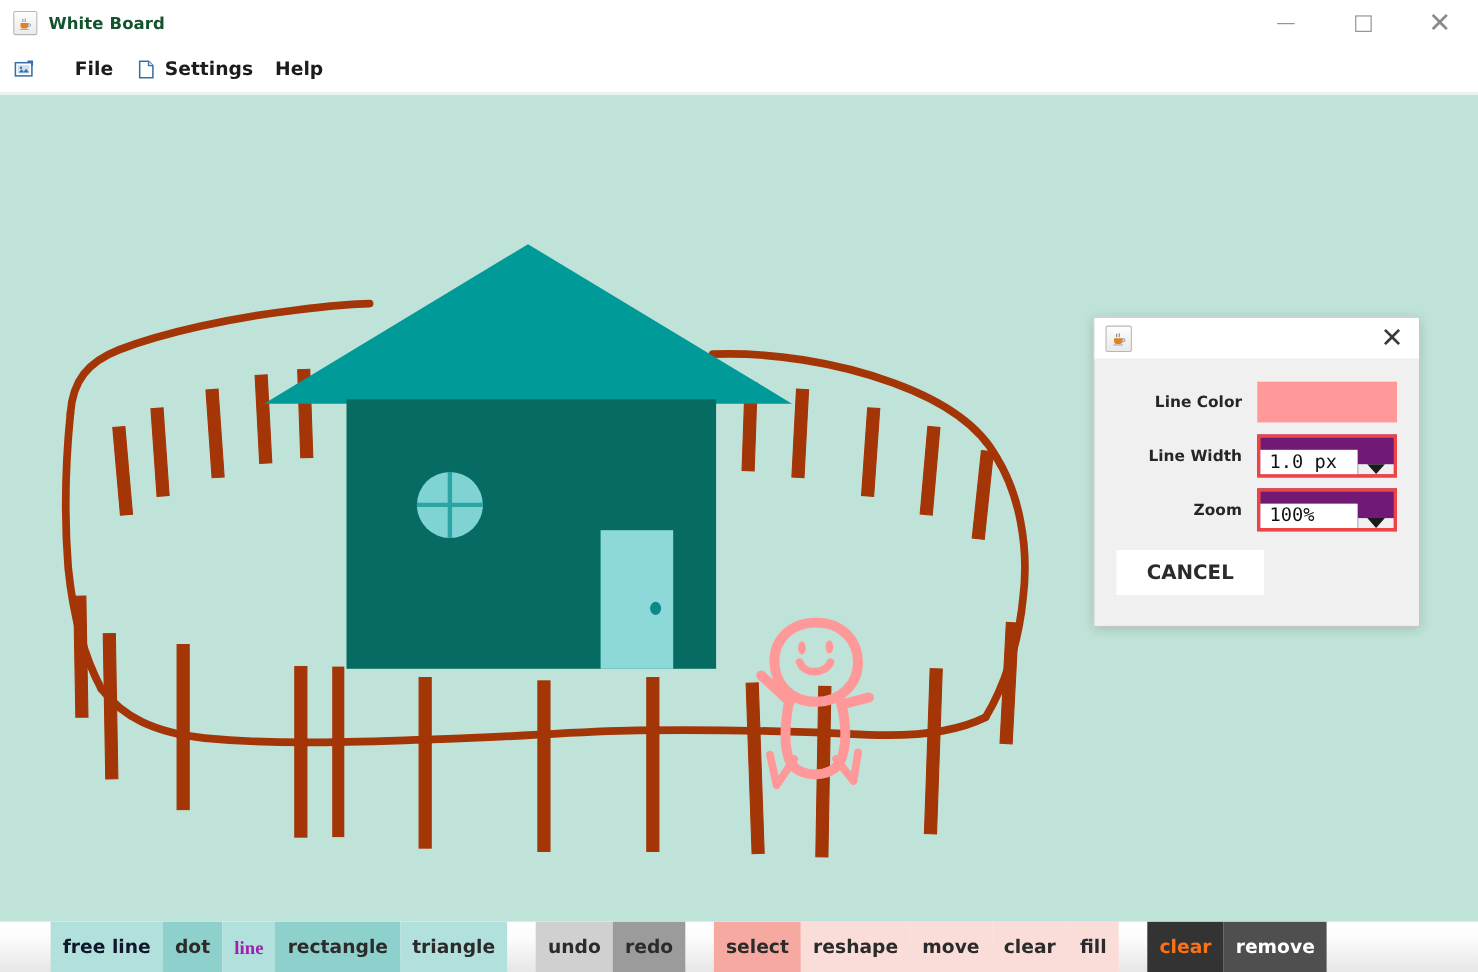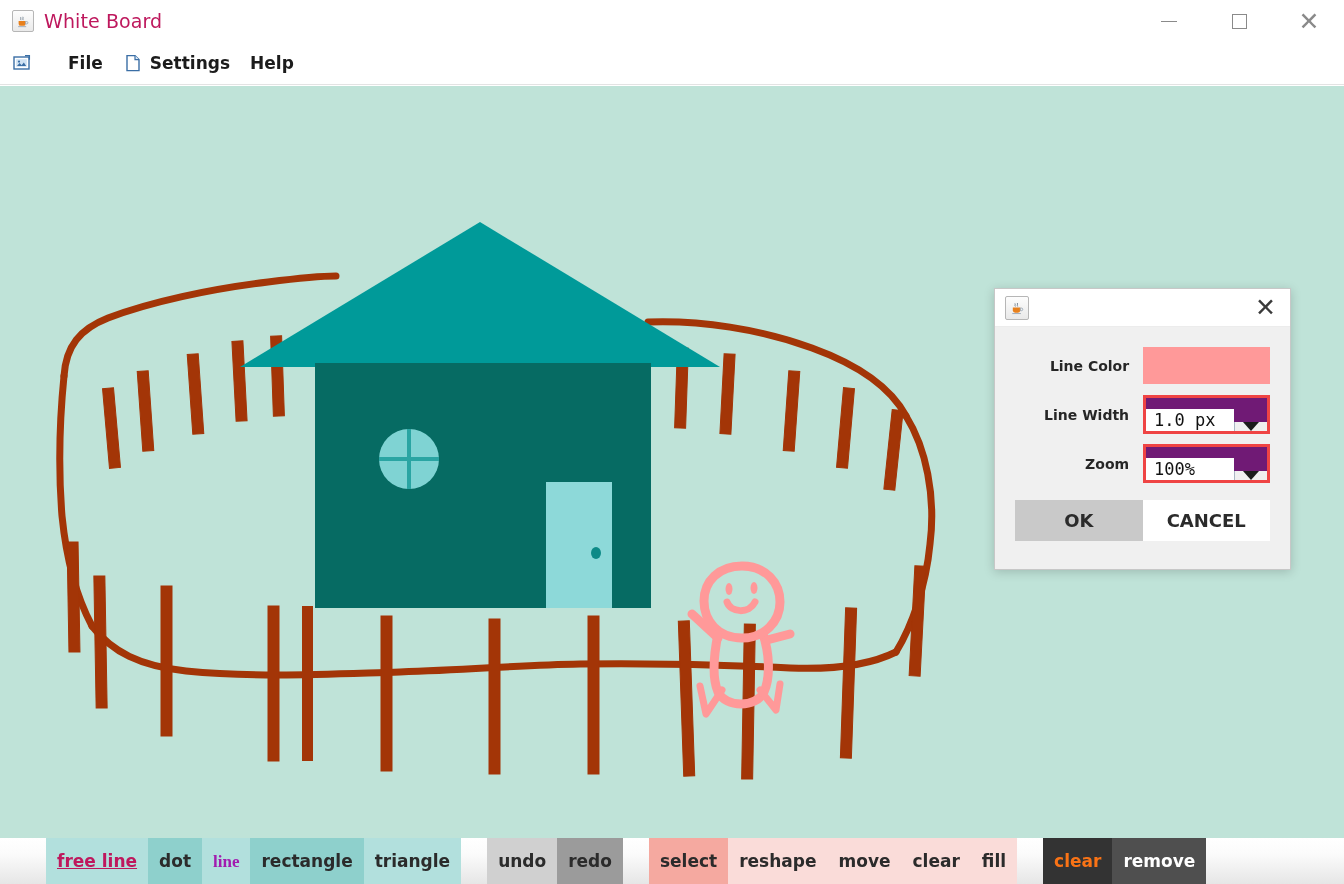--- a/index.html
+++ b/index.html
@@ -25,24 +25,25 @@
   .title-icon {
     width: 22px; height: 22px;
     margin-left: 12px; margin-right: 10px;
     border: 1px solid #b6b6b6;
     background: linear-gradient(#fdfdfd, #eaeaea);
     border-radius: 2px;
     display: flex; align-items: center; justify-content: center;
     font-size: 13px; line-height: 1;
   }
   .title-text {
-    font-size: 19px;
-    color: #be185d;
+    font-size: 15px;
+    color: #14532d;
     font-family: "DejaVu Sans", sans-serif;
     letter-spacing: .1px;
+    font-weight: bold;
   }
   .win-controls {
     position: absolute; right: 0; top: 0;
     height: 42px; display: flex;
   }
   .win-btn {
     width: 70px; height: 42px;
     display: flex; align-items: center; justify-content: center;
     color: #808080;
   }
@@ -303,21 +304,21 @@
         <path d="M760 604 L 776 624 L 780 598" stroke-width="7"></path>
       </g>
 
     </svg>
   </div>
 
   <div class="toolbar">
     <div class="pad-left"></div>
 
     <div class="tgroup">
-      <div class="tbtn" style="background: rgb(178, 224, 221); color: #be185d; text-decoration: underline;">
+      <div class="tbtn" style="background: rgb(178, 224, 221); color: #0f172a;">
         <span>free line</span>
       </div>
       <div class="tbtn" style="background: rgb(142, 208, 204); color: rgb(43, 43, 43);">
         <span>dot</span>
       </div>
       <div class="tbtn" style="background: rgb(178, 224, 221); color: #a21caf; font-family: Liberation Serif, serif;">
         <span>line</span>
       </div>
       <div class="tbtn" style="background: rgb(142, 208, 204); color: rgb(43, 43, 43);">
         <span>rectangle</span>
@@ -404,19 +405,18 @@
         <div class="dlg-label">Zoom</div>
         <div class="combo">
           <div class="combo-val">100%</div>
           <div class="combo-arrow">
             <span class="caret"></span>
           </div>
         </div>
       </div>
 
       <div class="dlg-buttons">
-        <div class="dlg-btn hover">OK</div>
         <div class="dlg-btn">CANCEL</div>
       </div>
     </div>
   </div>
 
 </div>
 
 </body></html>

